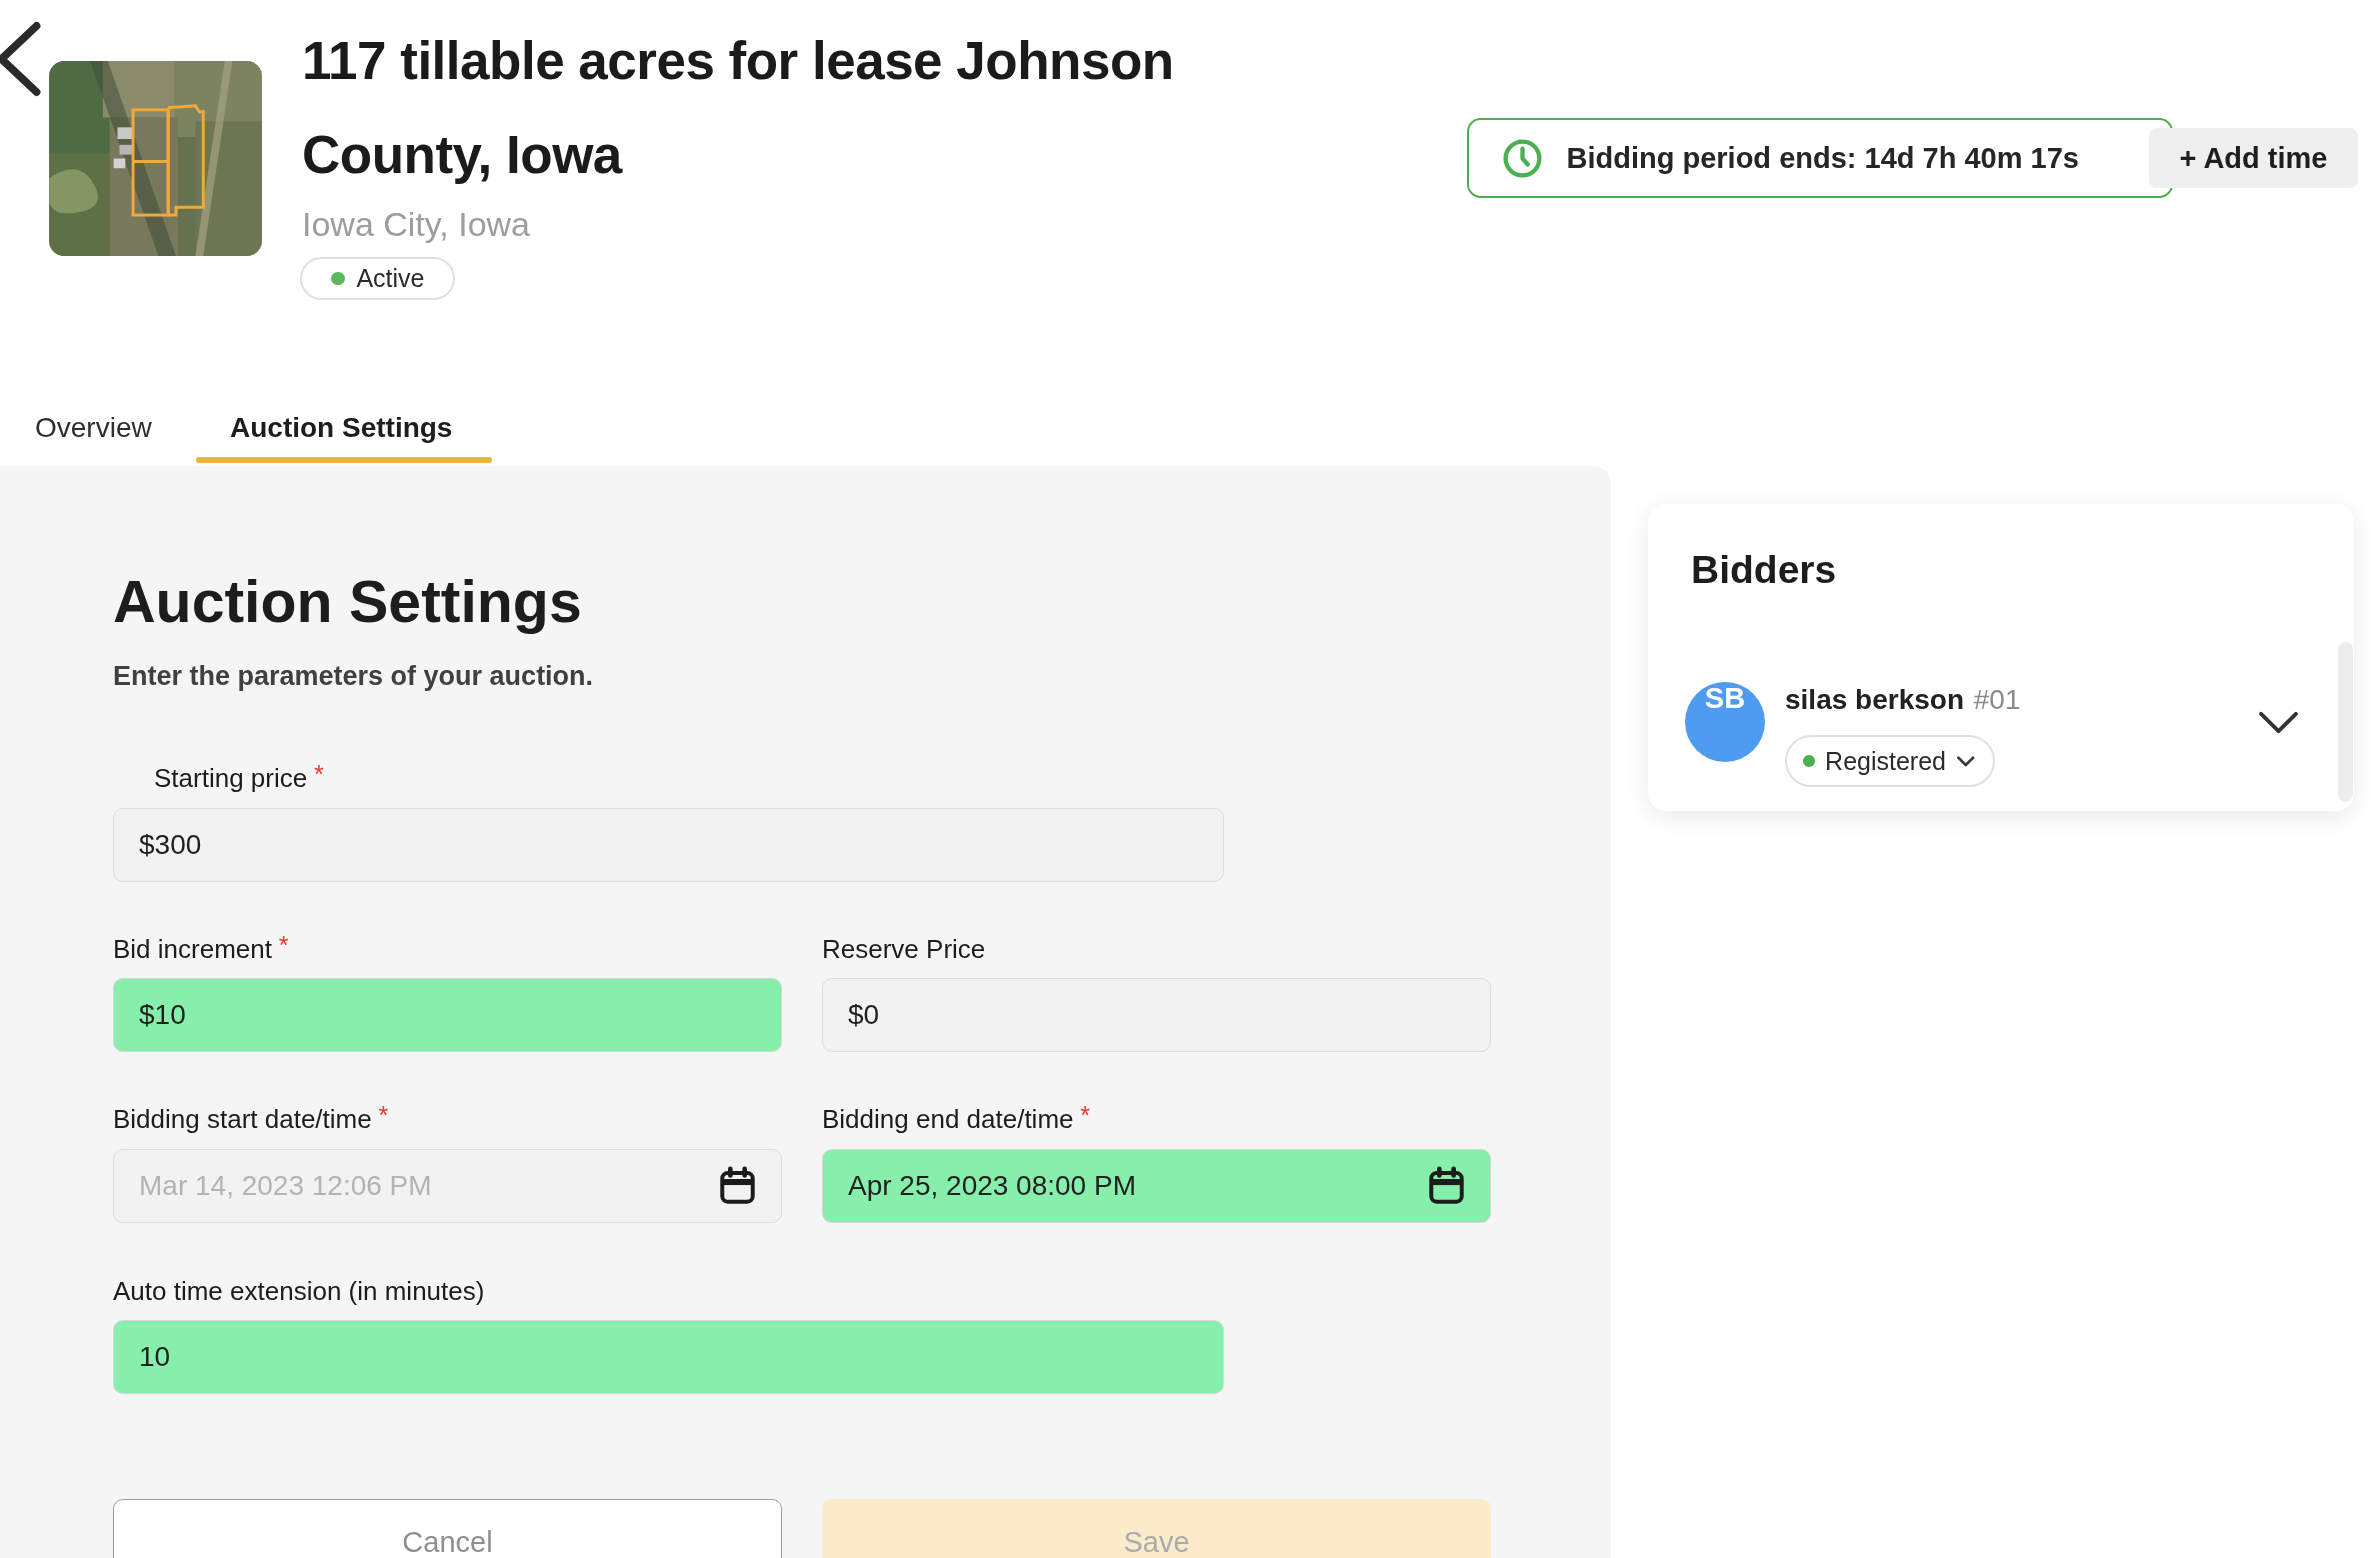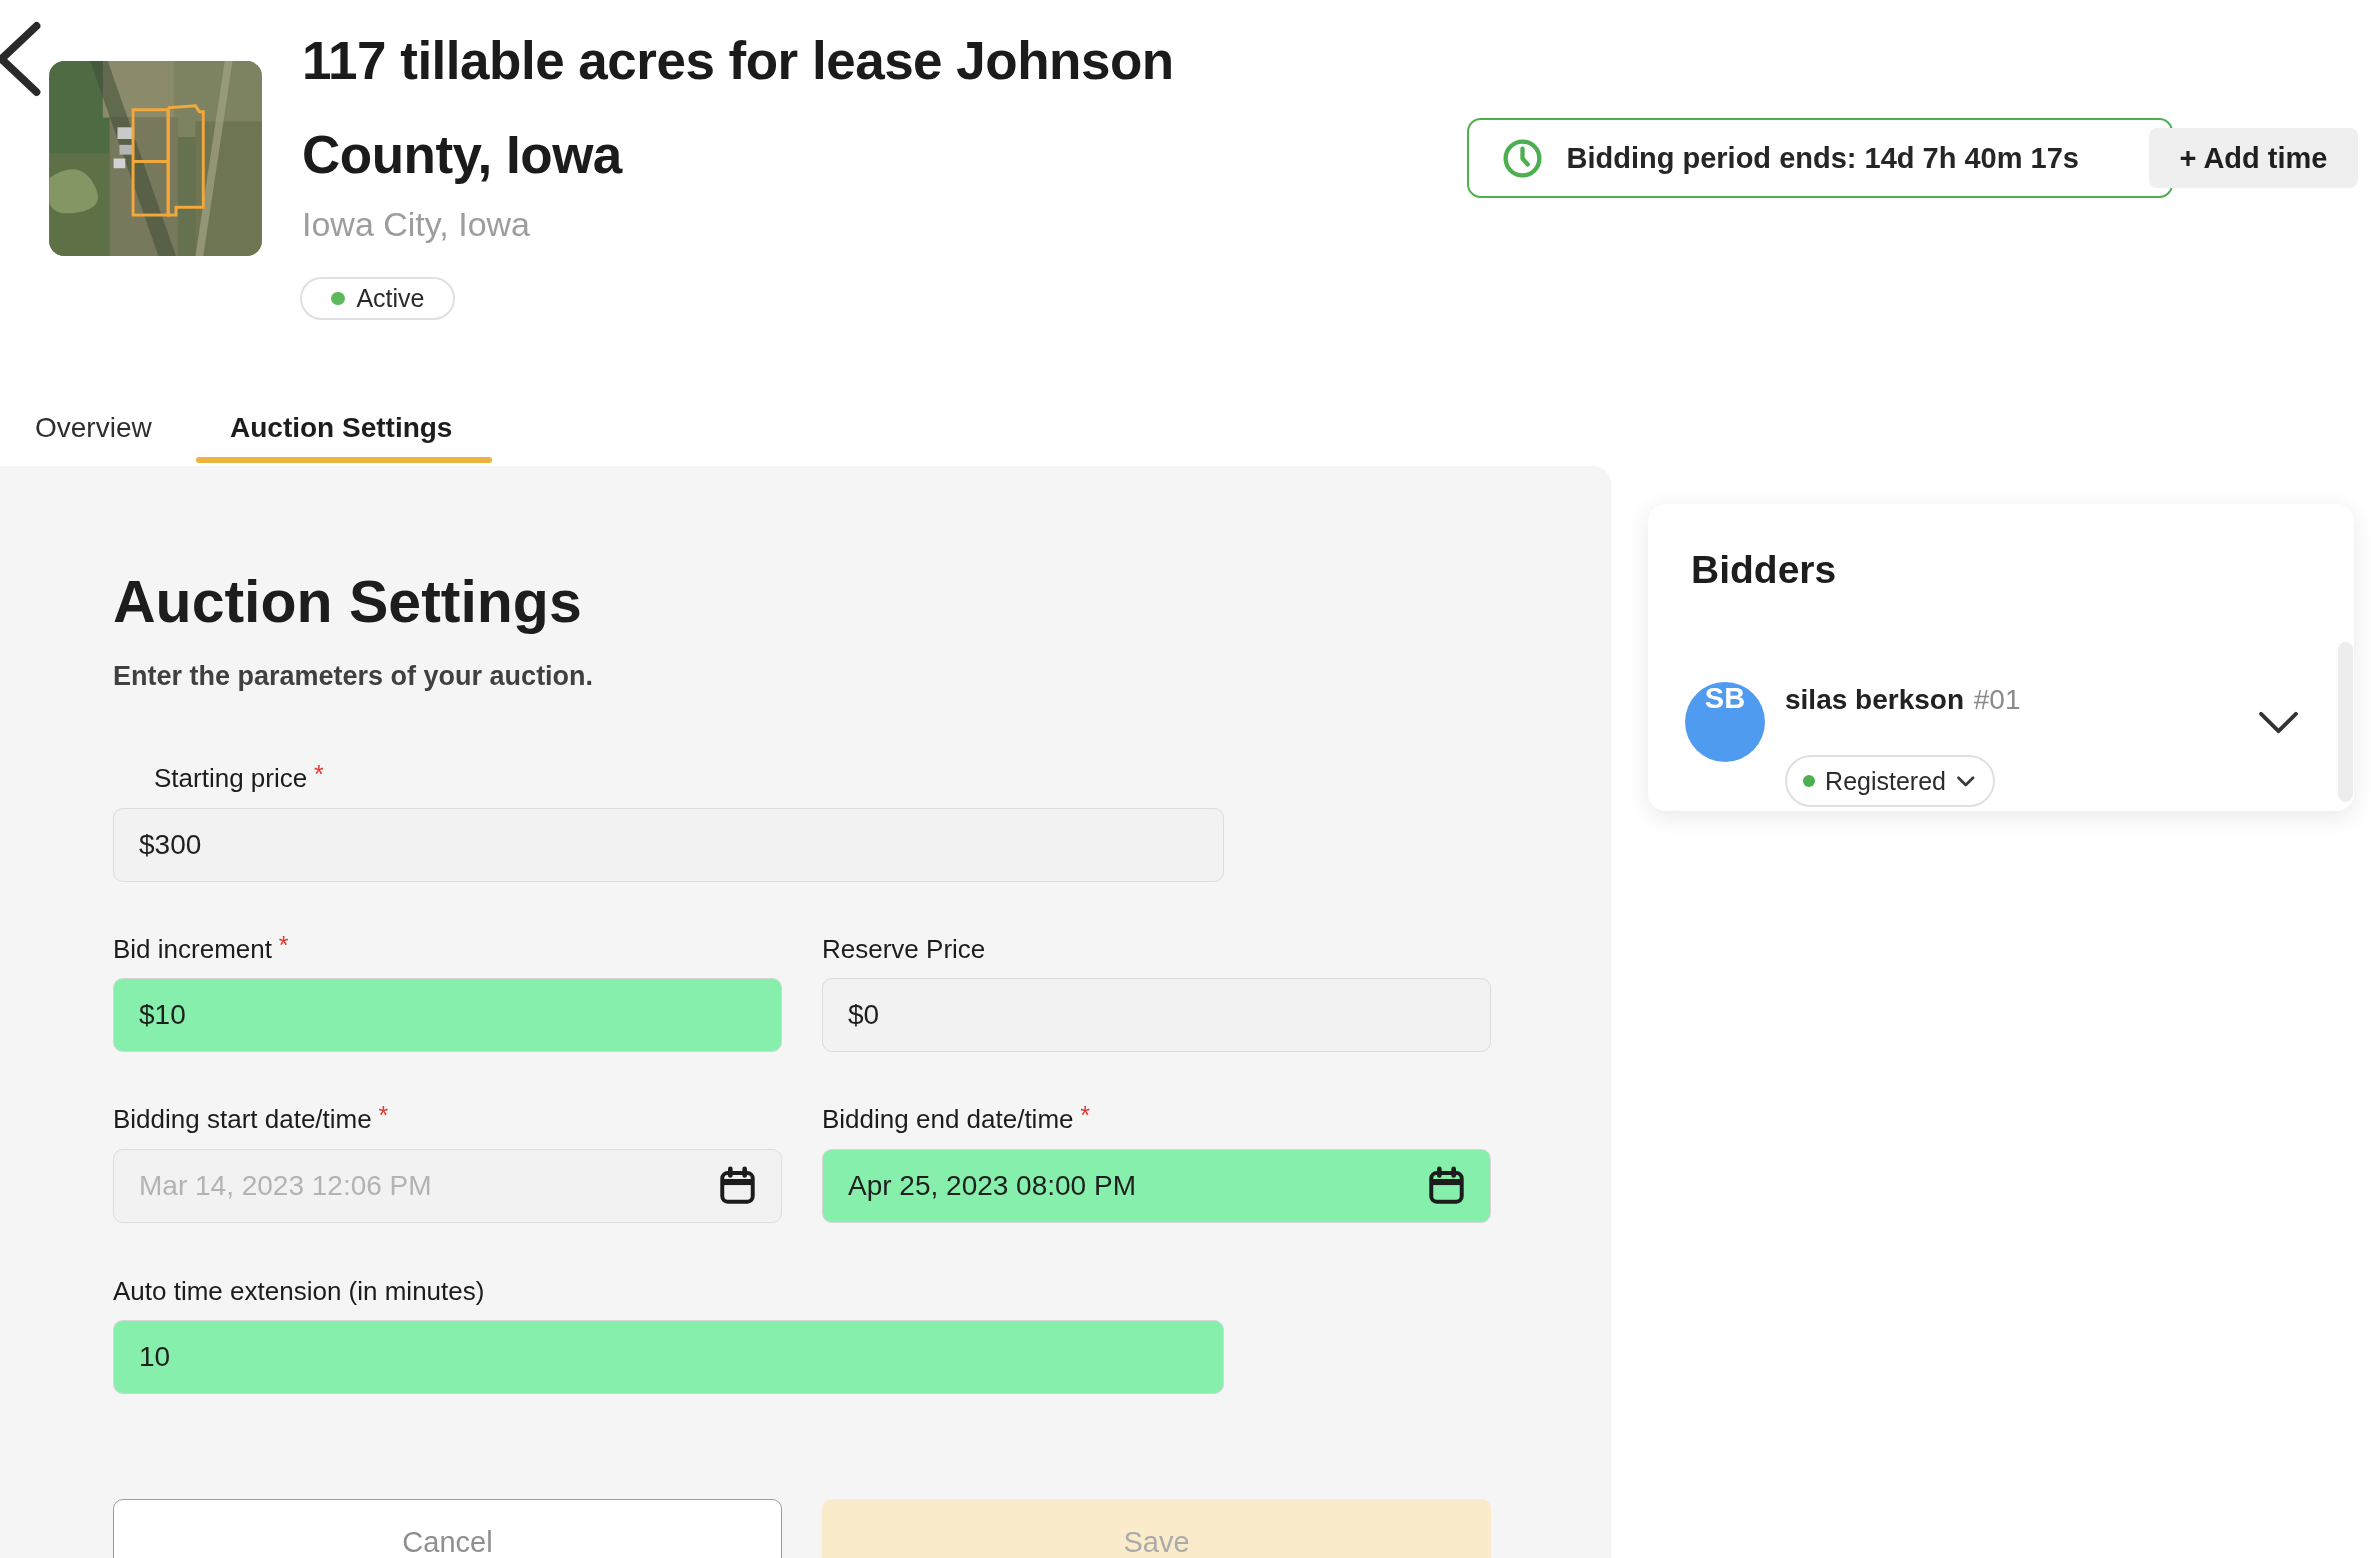--- a/index.html
+++ b/index.html
@@ -7,21 +7,21 @@
               font-family:"Liberation Sans", sans-serif; color:#1e1e1e; }
   .abs { position:absolute; }
 
   
   #back-btn { left:-13.7px; top:17.6px; width:68px; height:82px; cursor:pointer; background:none; border:none; }
   #thumb { left:49px; top:61px; width:213px; height:195px; border-radius:15.6px; overflow:hidden; }
   #title { left:302px; top:13.7px; width:1044px; font-size:53px; font-weight:bold;
            line-height:94px; color:#1b1b1b; letter-spacing:-0.5px; }
   #location { left:302px; top:205px; font-size:34px; color:#9d9d9d; }
   .pill { display:inline-flex; align-items:center; gap:11.7px; background:#fff;
-          border:2px solid #e0e0e0; border-radius:974px;margin-top:20px; }
+          border:2px solid #e0e0e0; border-radius:974px; }
   #status-pill { left:300px; top:257px; height:43px; padding:0 29px; font-size:25px; color:#2b2b2b; }
   .dot { width:13.7px; height:13.7px; border-radius:50%; background:#5cb85c; display:inline-block; }
   #bid-ends { left:1467px; top:118px; width:706px; height:80px; border:2.4px solid #4caf50;
               border-radius:13.7px; display:flex; align-items:center; gap:21.5px; padding:0 31px;
               background:#fff; }
   #bid-ends span { font-size:29px; font-weight:600; color:#262626; }
   #add-time { left:2149px; top:128px; width:209px; height:60px; background:#efefef; border:none;
               border-radius:7.8px; font-size:29px; font-weight:600; color:#1f1f1f;
               font-family:inherit; cursor:pointer; }
 

